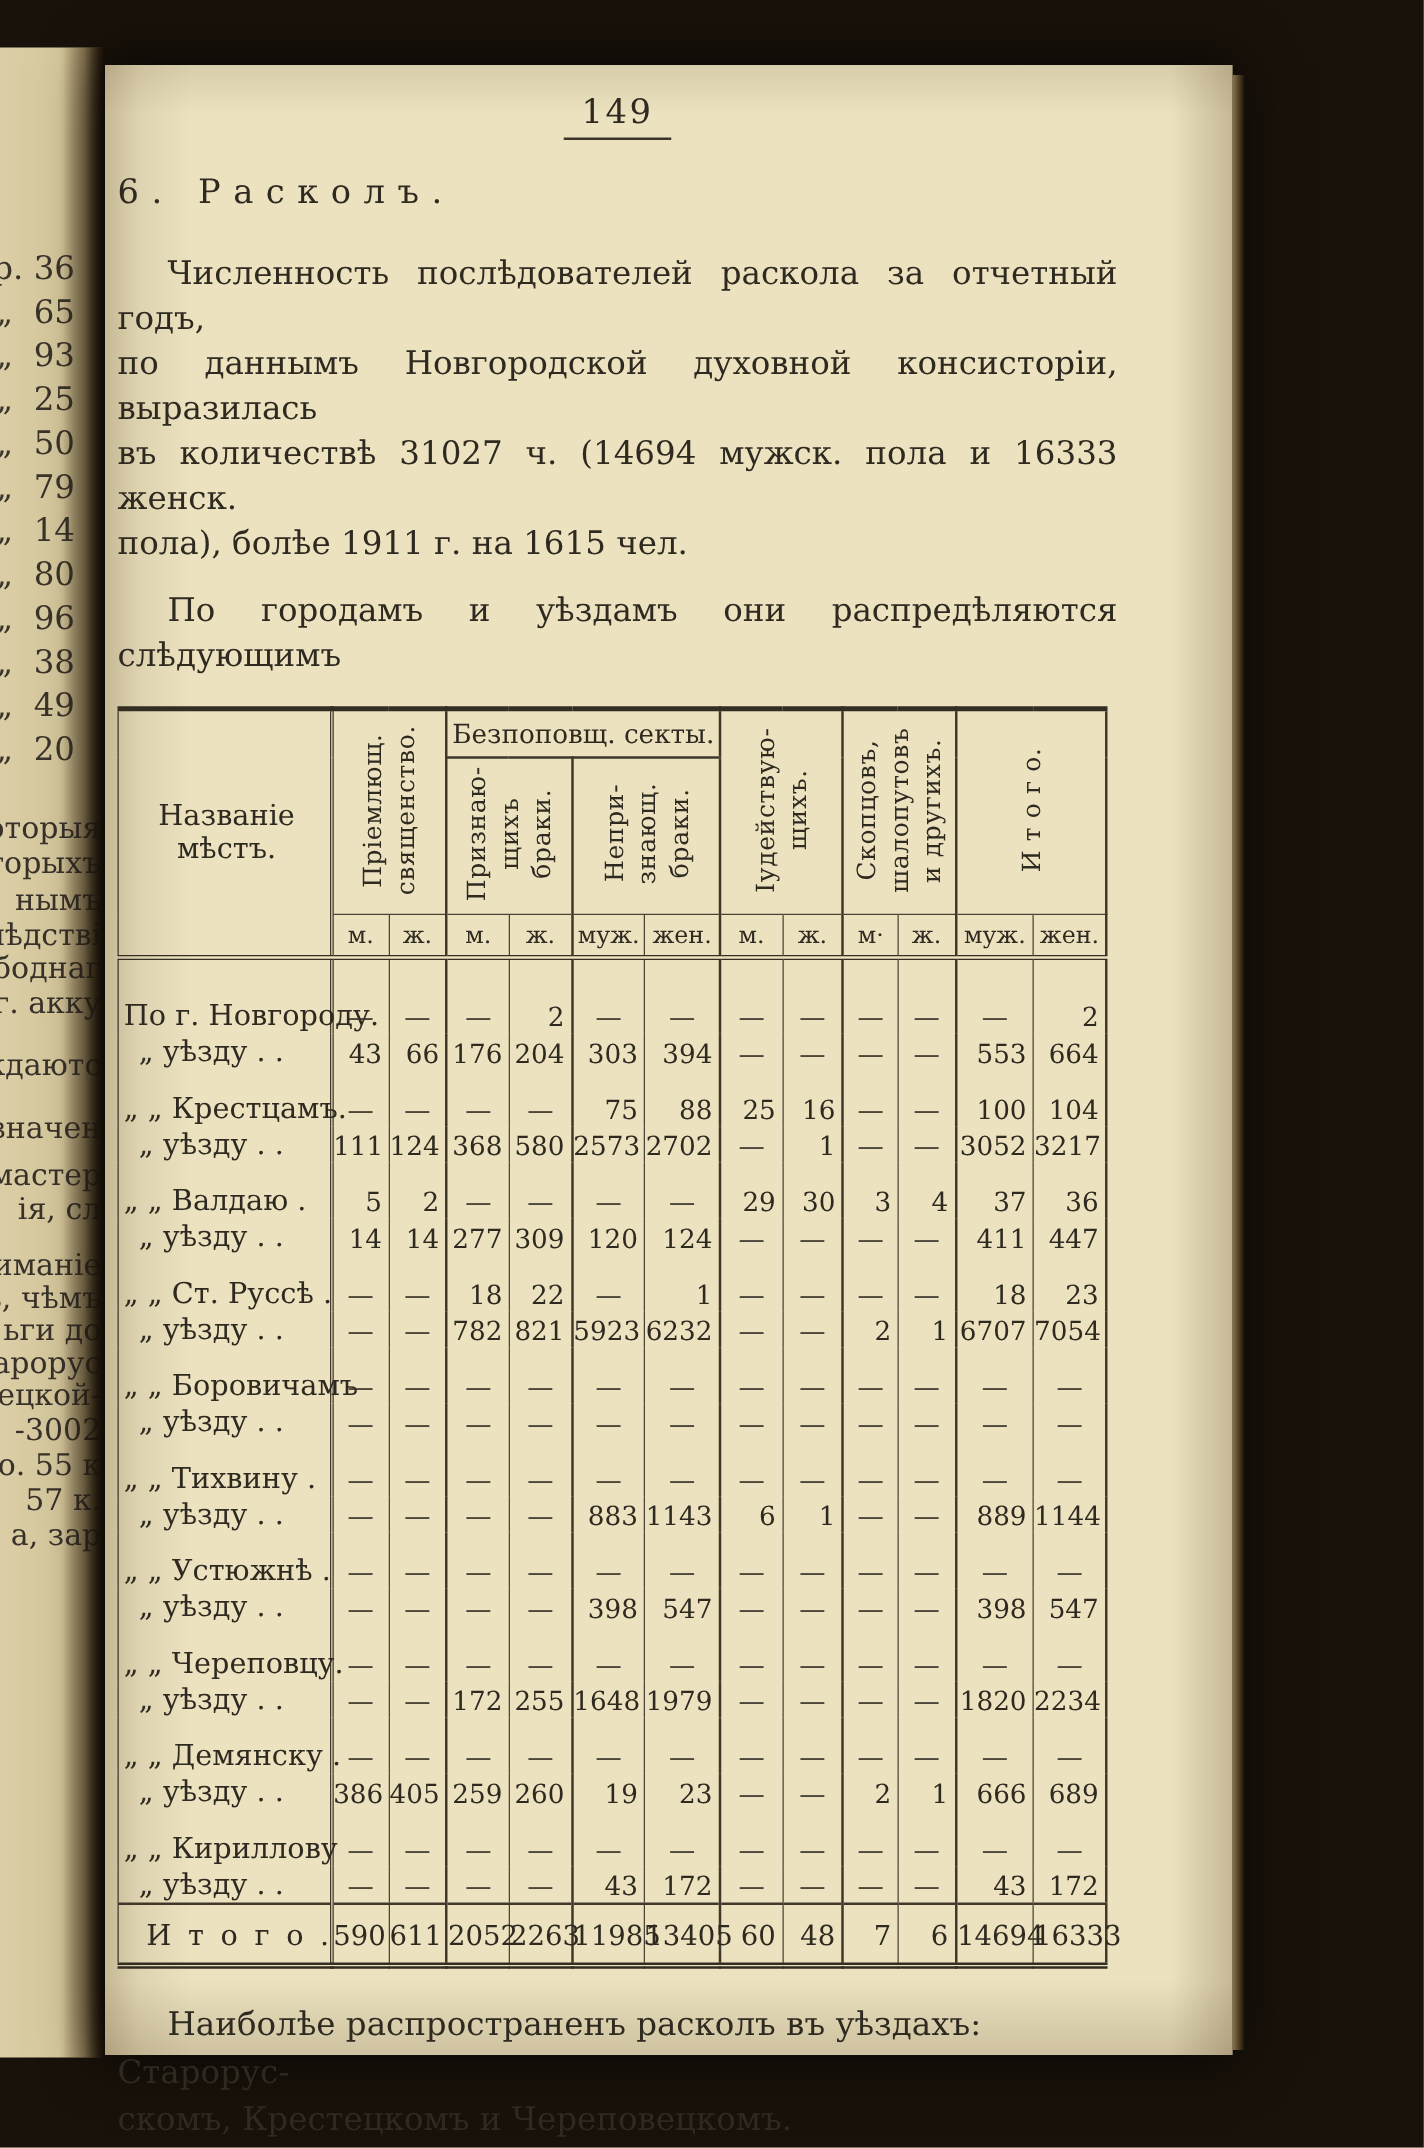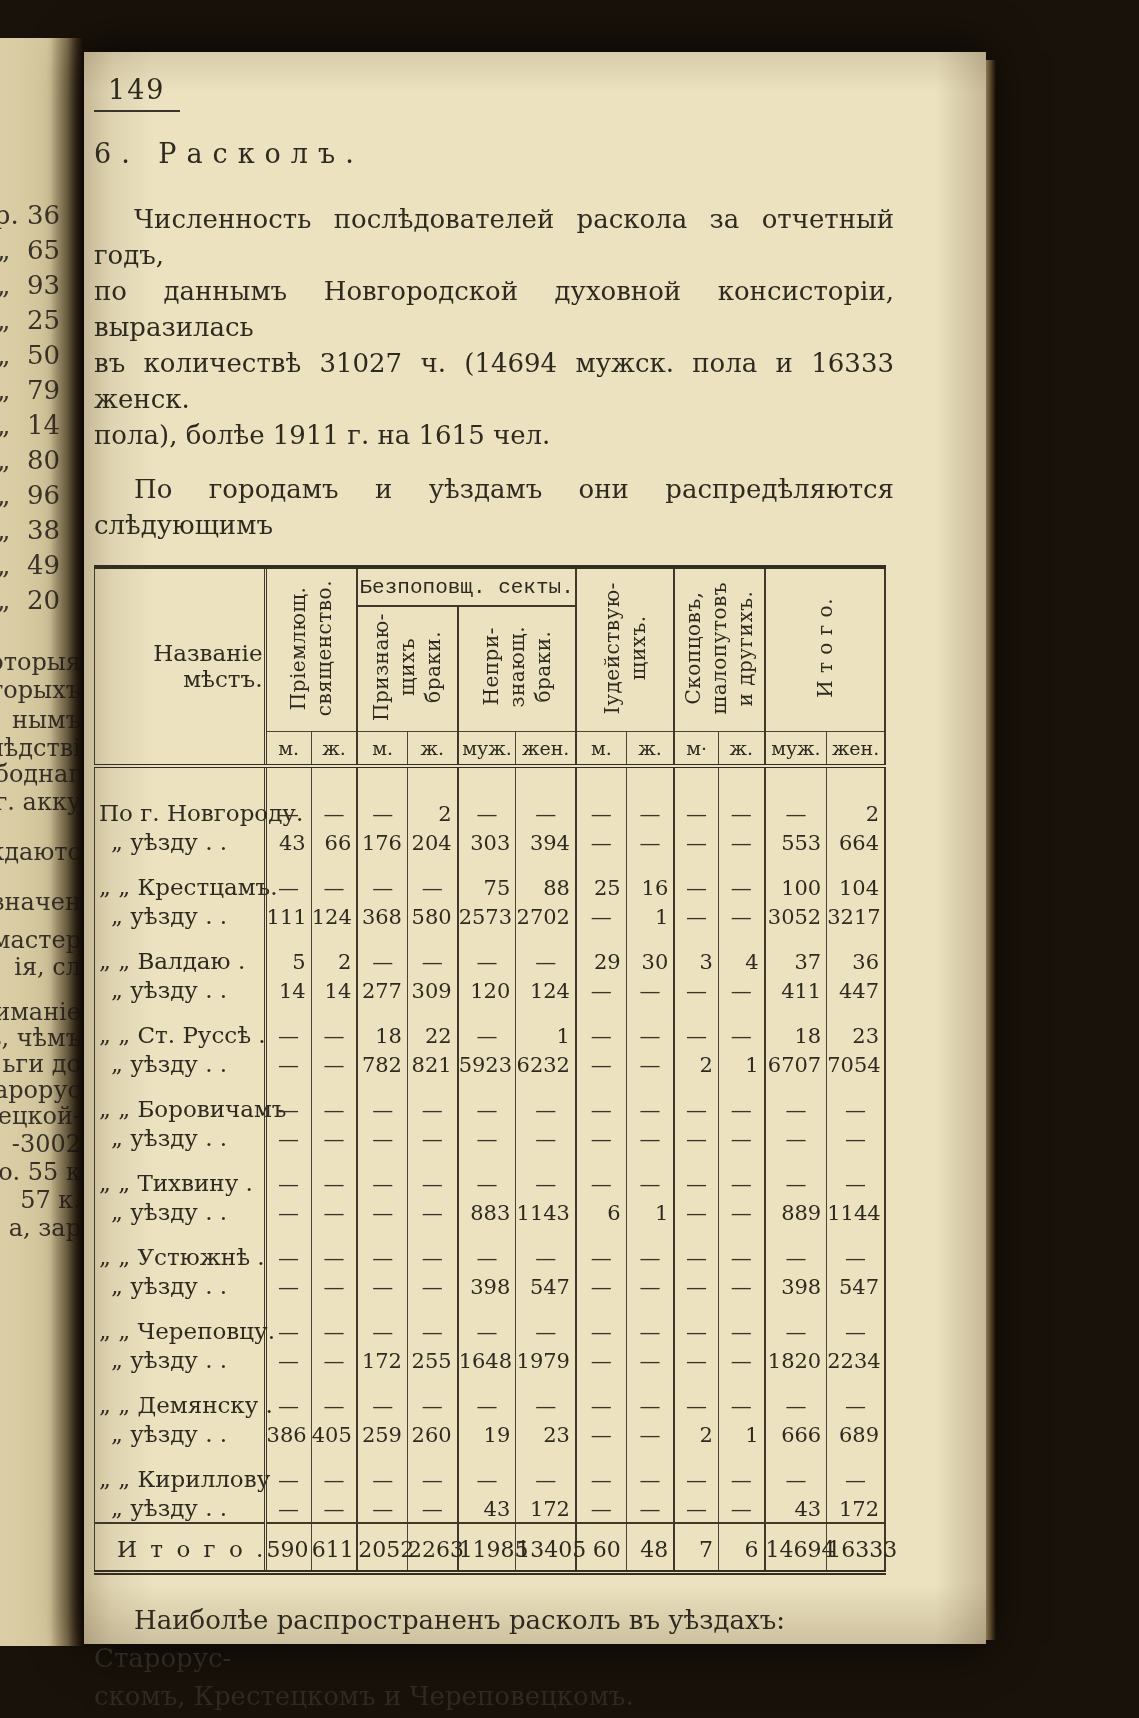--- a/index.html
+++ b/index.html
@@ -31,44 +31,44 @@
       linear-gradient(180deg, rgba(95,75,42,.14) 0px, rgba(0,0,0,0) 40px),
       #ece2c0;
     box-shadow:0 0 45px rgba(0,0,0,.85);
   }
   .page-edge {
     position:absolute; left:986px; top:60px; width:10px; height:1580px;
     background:linear-gradient(90deg,#8a764e,#3a2c17 70%,rgba(25,18,10,0) 100%);
   }
   .content { position:absolute; left:10px; top:0; width:800px; }
 
-  .pagenum-wrap { margin-top:22px; }
+  .pagenum-wrap { margin-top:22px; text-align:center; }
   .pagenum {
     display:inline-block; font-size:27px; letter-spacing:2px;
     border-bottom:2px solid #3a342a; padding:0 14px 5px 14px;
   }
   .heading { margin-top:26px; text-align:left; font-size:27px; letter-spacing:10px; }
 
   .para { margin-top:32px; font-size:26px; line-height:36px; }
   .para .line { text-align:justify; text-align-last:justify; }
   .para .line.first { text-indent:40px; }
   .para .line.last { text-align-last:left; }
   .footer-para { margin-top:26px; font-size:26px; line-height:38px; }
 
   
   table.stats {
     margin-top:22px; border-collapse:collapse; table-layout:fixed; width:792px;
     border-left:1px solid #3f382b; border-right:2px solid #3f382b;
     border-top:4px solid #332d22; border-bottom:5px double #332d22;
   }
   th, td { font-weight:normal; }
-  .name-h { text-align:right; vertical-align:middle; padding-left:5px; font-size:23px; }
+  .name-h { text-align:center; vertical-align:middle; padding-left:5px; font-size:23px; }
   .group-h {
     font-size:21px; text-align:center; vertical-align:middle; height:34px;
-    border-bottom:2px solid #3f382b; border-left:2px solid #3f382b;font-family:Liberation Mono, monospace;
+    border-bottom:2px solid #3f382b; border-left:2px solid #3f382b;
   }
   .rot-h { text-align:center; vertical-align:middle; padding:6px 0; }
   .rot {
     display:inline-block; writing-mode:vertical-rl; transform:rotate(180deg);
     white-space:pre-line; font-size:20px; line-height:1.3; max-height:148px; letter-spacing:.5px;
   }
   .h-mid { height:118px; }
   .h-sub th {
     font-size:19px; height:30px; text-align:center;
     border-top:1px solid #4a4234; border-bottom:4px double #332d22;

